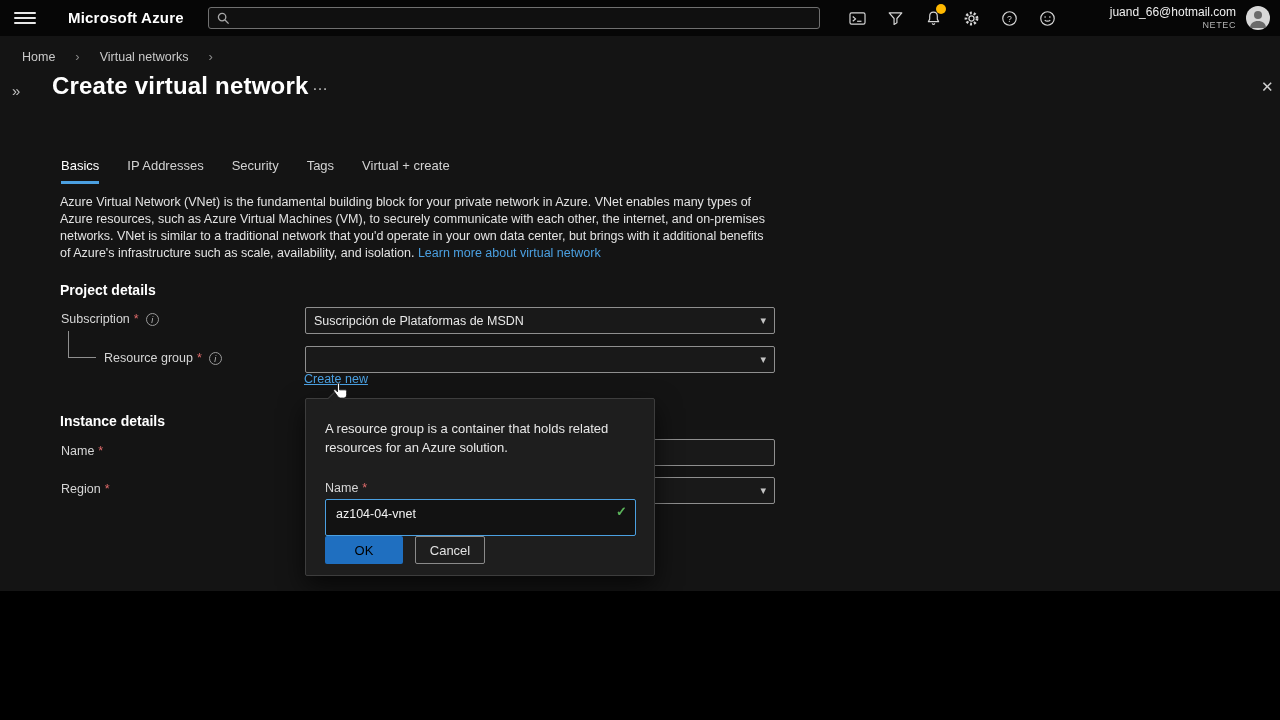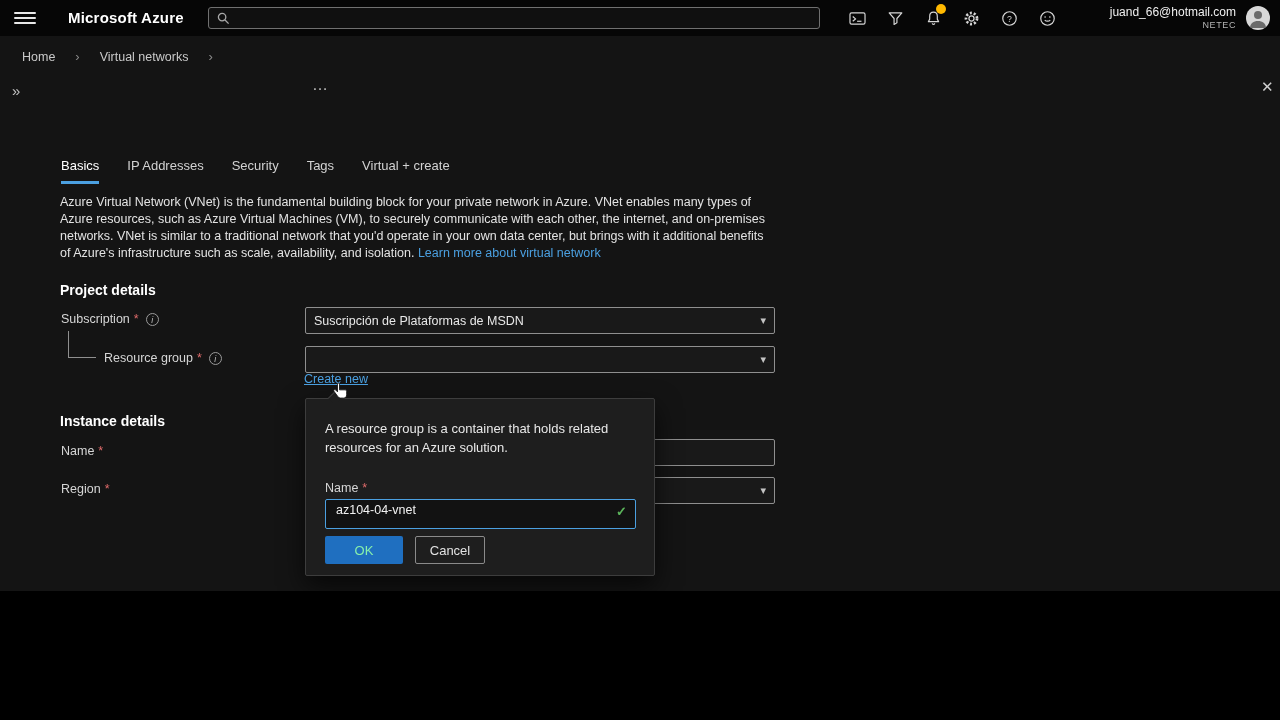--- a/index.html
+++ b/index.html
@@ -96,29 +96,29 @@
   .popup { position:absolute; left:305px; top:362px; width:350px; height:178px;
            background:#1e1e1e; border:1px solid #3d3d3d; border-radius:2px;
            box-shadow:0 10px 26px rgba(0,0,0,.65); z-index:20; }
   .popup .beak { position:absolute; left:24px; top:-6px; width:10px; height:10px;
                  background:#1e1e1e; border-left:1px solid #3d3d3d; border-top:1px solid #3d3d3d;
                  transform:rotate(45deg); }
   .popup-desc { position:absolute; left:19px; top:20px; width:304px;
                 font-size:13px; line-height:19px; color:#e8e8e8; }
   .popup-label { position:absolute; left:19px; top:82px; font-size:12.5px; color:#d6d6d6;
                  display:flex; gap:4px; }
-  .popup-inputwrap { position:absolute; left:19px; top:100px; width:311px; height:30px;
+  .popup-inputwrap { position:absolute; left:19px; top:100px; width:311px; height:37px;
                      background:#121212; border:1px solid #4ba0e1; border-radius:2px;
                      display:flex; align-items:center; padding:0 24px 8px 8px;justify-content:center; }
   .popup-inputwrap input { width:100%; border:none; background:transparent; outline:none;
                            color:#f2f2f2; font-size:12.5px; font-family:"Liberation Sans", sans-serif; }
   .popup-inputwrap .check { position:absolute; right:8px; top:4px; color:#5bb45b;
                             font-size:13px; font-weight:bold; }
   .btn-ok { position:absolute; left:19px; top:137px; width:78px; height:28px;
-            background:#1f6fc0; color:#86efac; border:none; border-radius:2px;
+            background:#1f6fc0; color:#000000; border:none; border-radius:2px;
             font-size:13px; font-family:"Liberation Sans", sans-serif; cursor:pointer; }
   .btn-cancel { position:absolute; left:109px; top:137px; width:70px; height:28px;
                 background:transparent; color:#e2e2e2; border:1px solid #8a8a8a; border-radius:2px;
                 font-size:13px; font-family:"Liberation Sans", sans-serif; cursor:pointer; }
 </style>
 </head>
 <body>
 
 <div class="screen">
 
@@ -195,20 +195,21 @@
 
     <span class="expander">»</span>
 
     <nav class="breadcrumb">
       <a>Home</a>
       <span class="sep">›</span>
       <a>Virtual networks</a>
       <span class="sep">›</span>
     </nav>
 
+    <h1 class="page-title">Create virtual network</h1>
     <span class="more-btn">…</span>
     <span class="close-btn">✕</span>
 
     <div class="tabs">
       <div class="tab active">Basics</div>
       <div class="tab">IP Addresses</div>
       <div class="tab">Security</div>
       <div class="tab">Tags</div>
       <div class="tab">Virtual + create</div>
     </div>

